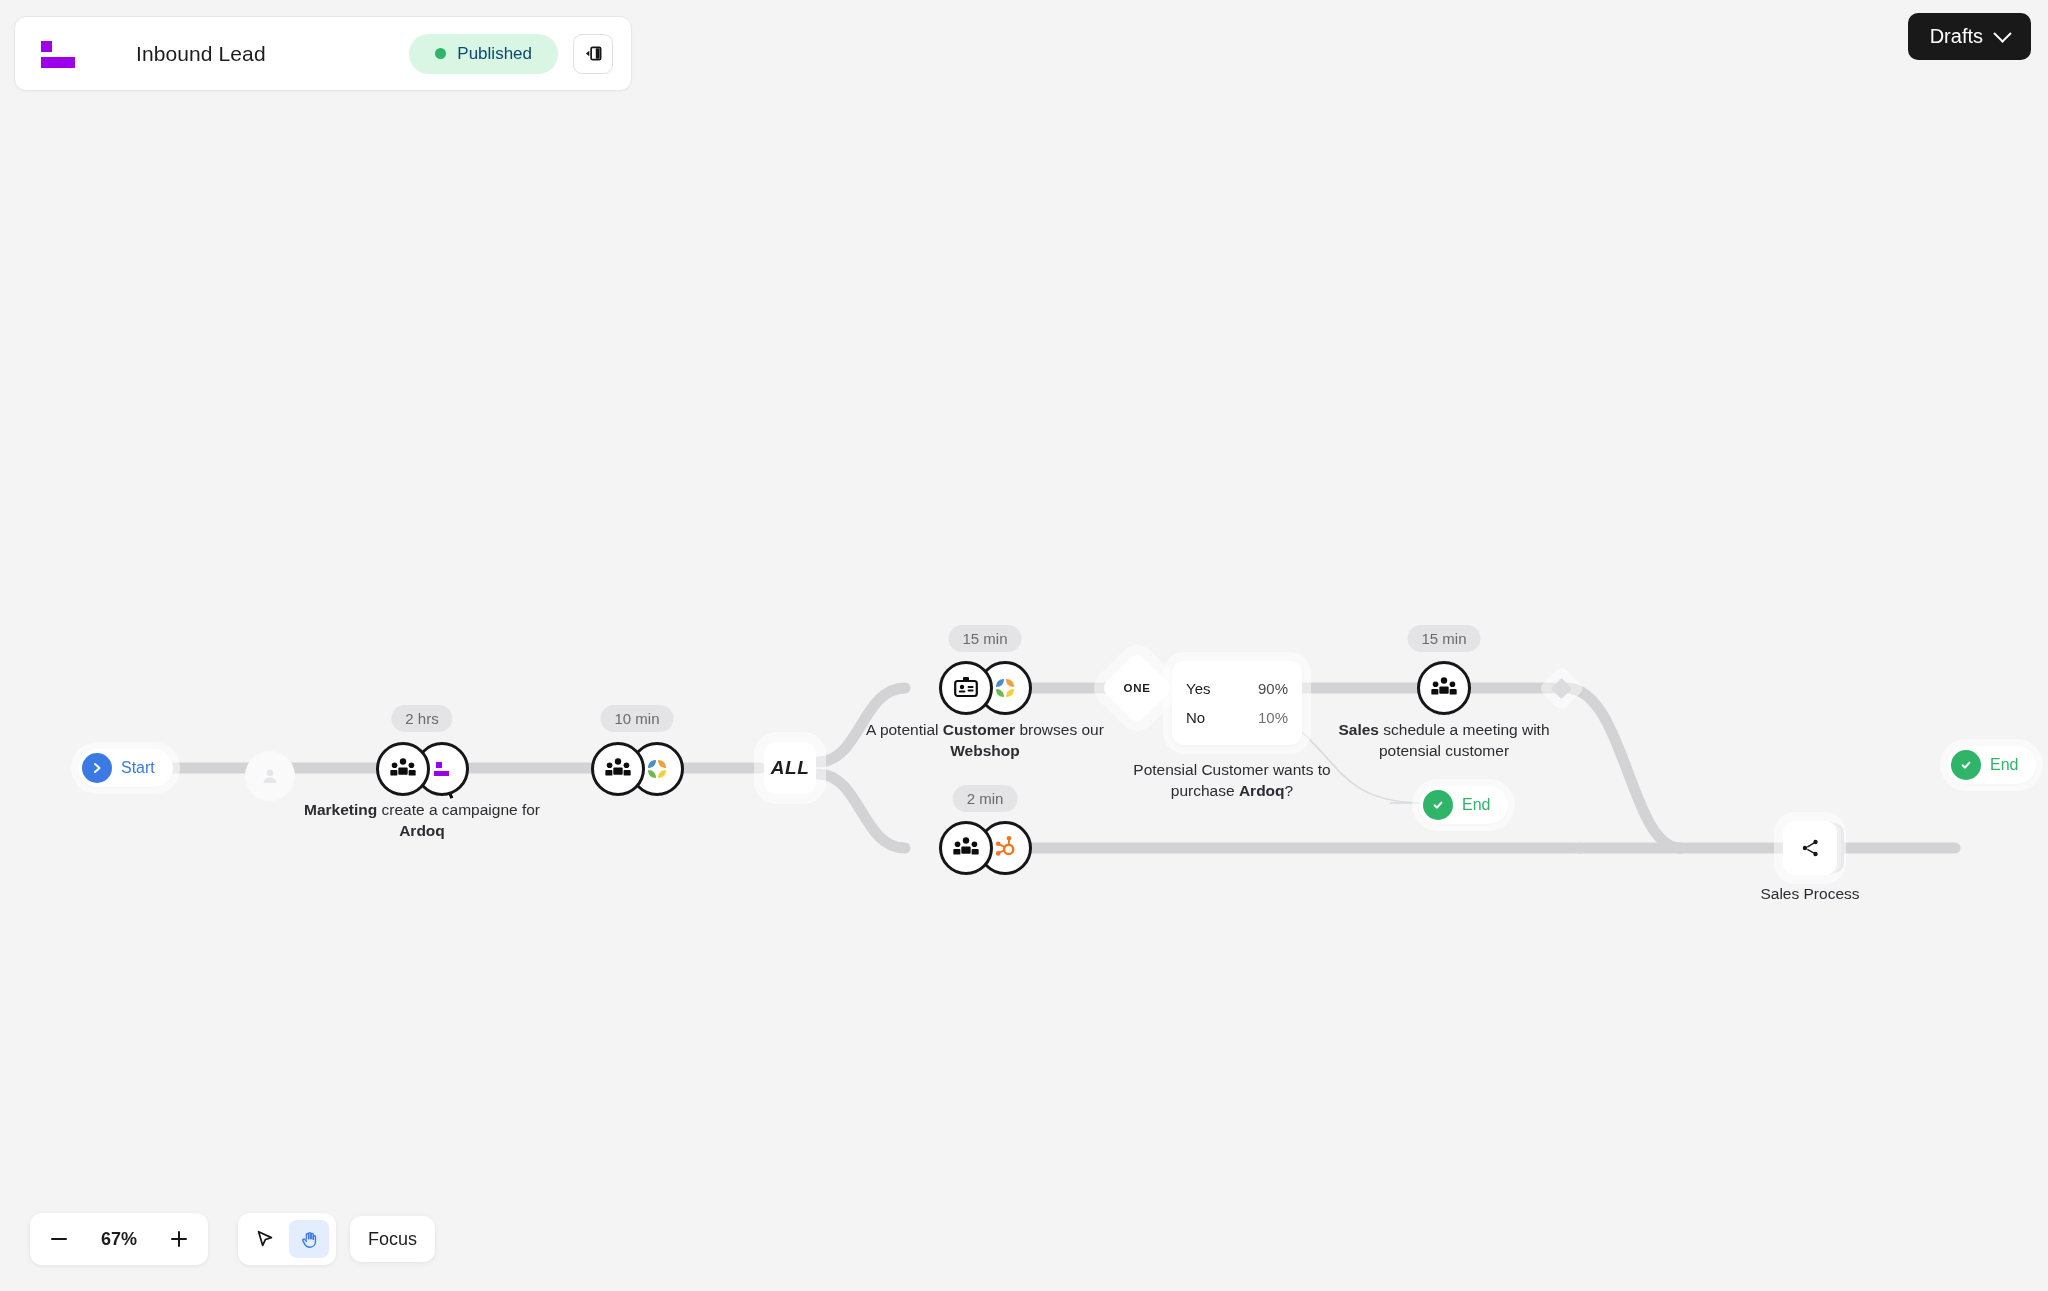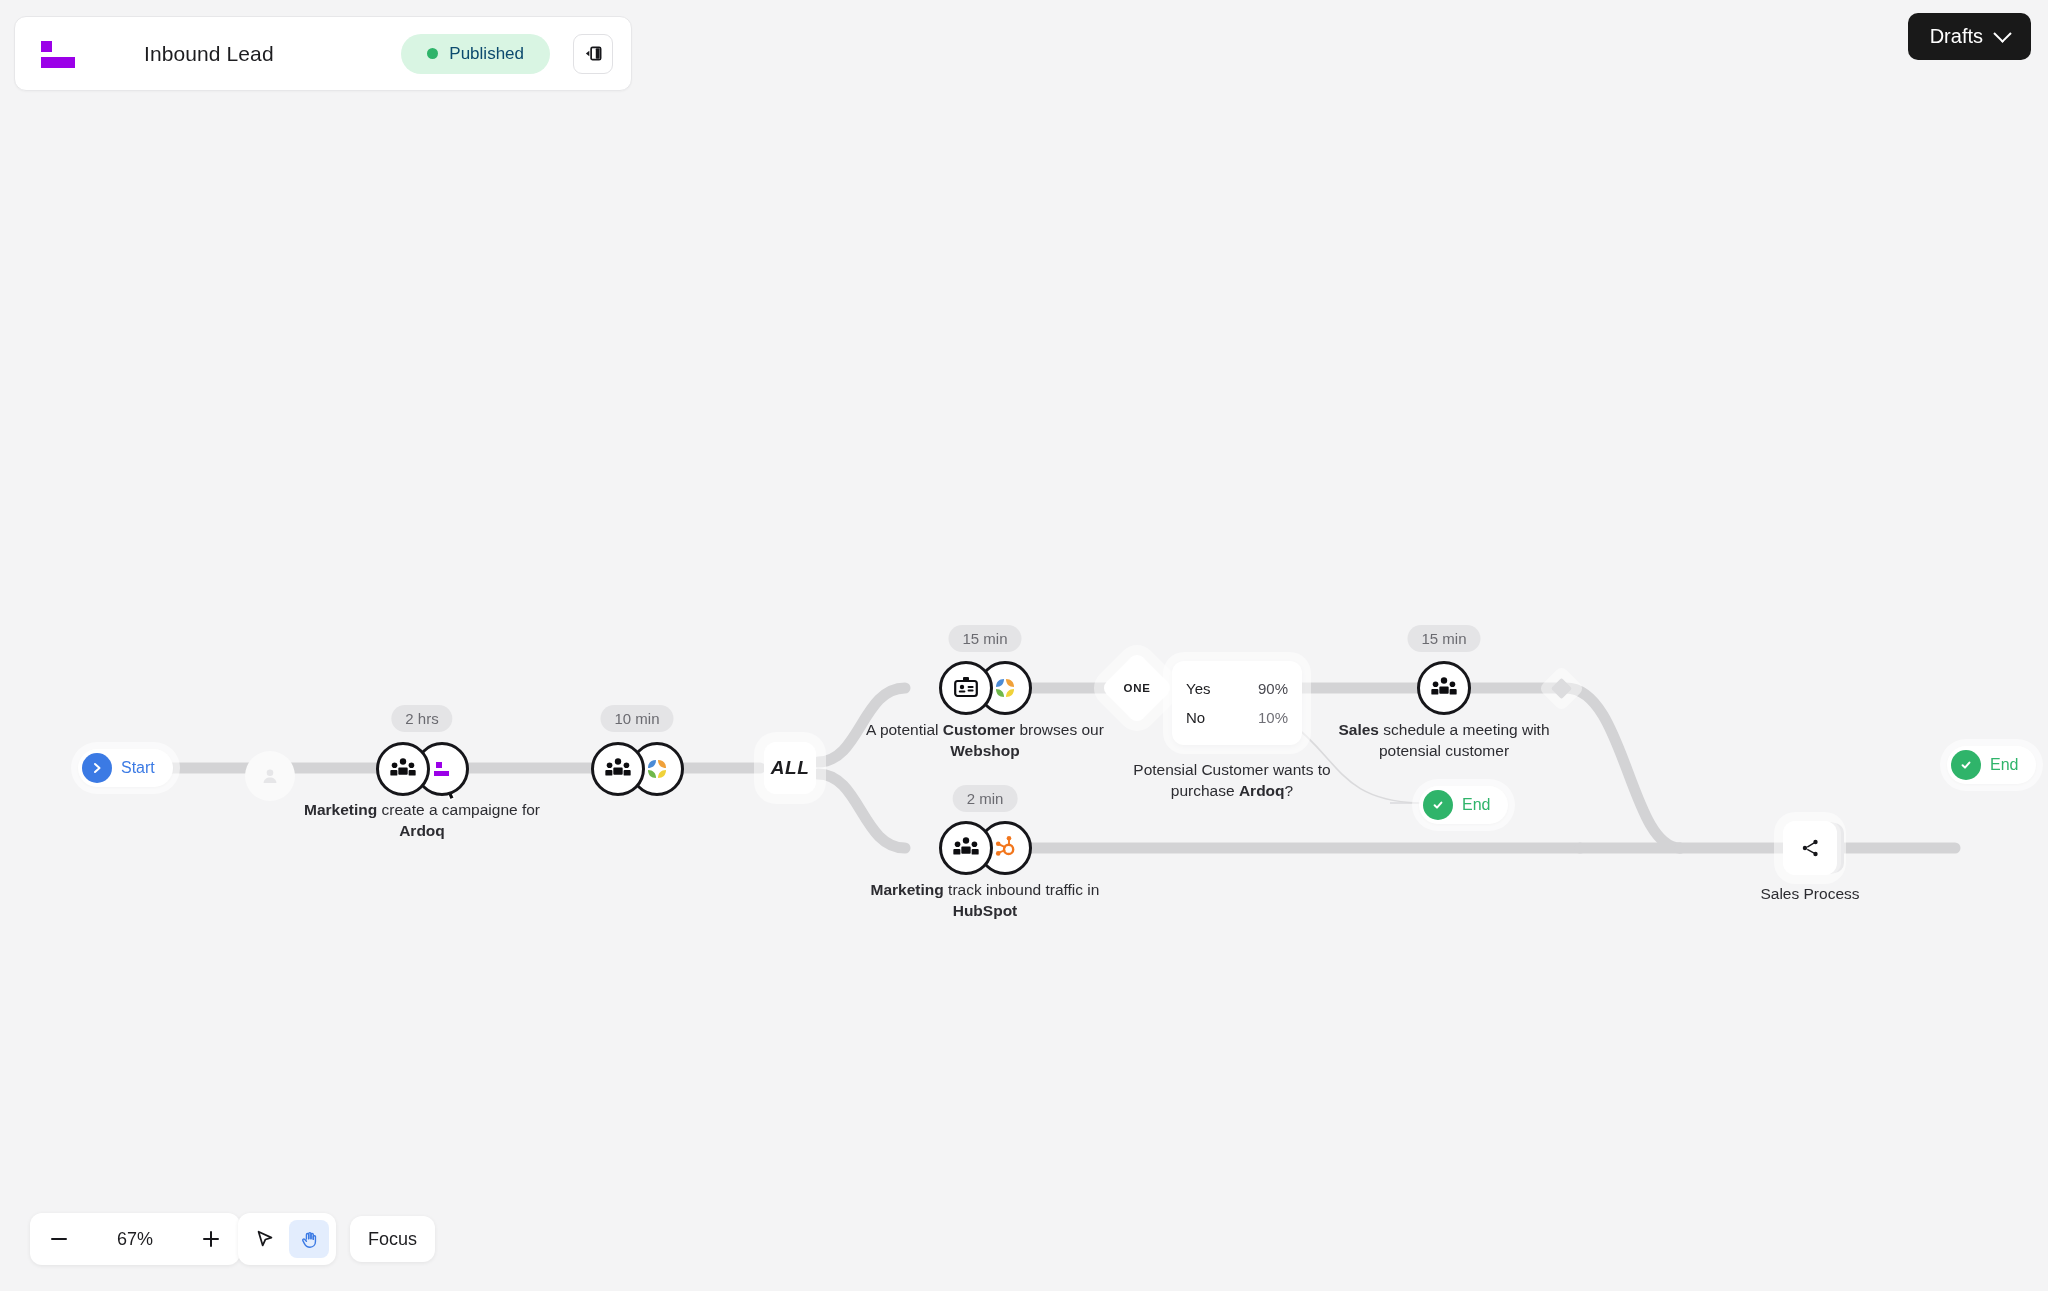--- a/index.html
+++ b/index.html
@@ -14,21 +14,20 @@
   
   .header-card {
     position: absolute; left: 14px; top: 16px;
     width: 618px; height: 75px;
     background: #ffffff;
     border: 1px solid #e7e7e9;
     border-radius: 12px;
     display: flex; align-items: center;
     padding: 0 18px 0 26px;
     box-shadow: 0 1px 2px rgba(0,0,0,0.03);
-    gap: 8px;
   }
   .ardoq-logo { width: 34px; height: 26px; position: relative; flex: 0 0 auto; }
   .ardoq-logo .sq { position: absolute; left: 0; top: 0; width: 11px; height: 11px; background: #9b00e8; }
   .ardoq-logo .bar { position: absolute; left: 0; top: 16px; width: 34px; height: 11px; background: #9b00e8; }
   .header-title {
     margin-left: 61px;
     font-size: 21px; color: #1d1d20; letter-spacing: .1px;
     white-space: nowrap;
   }
   .status-pill {
@@ -155,21 +154,21 @@
     box-shadow: 0 0 0 9px rgba(255,255,255,.45);
   }
 
   
   .tool-group {
     position: absolute; bottom: 26px;
     background: #fff; border-radius: 12px;
     box-shadow: 0 1px 4px rgba(0,0,0,.07);
     display: flex; align-items: center;
   }
-  .zoom-group { left: 30px; height: 52px; padding: 0 6px; gap: 20px; }
+  .zoom-group { left: 30px; height: 52px; padding: 0 6px; gap: 4px; font-weight: bold; }
   .zoom-btn { width: 46px; height: 44px; display: flex; align-items: center; justify-content: center; cursor: pointer; }
   .zoom-val { min-width: 66px; text-align: center; font-size: 18px; color: #1d1d20; }
   .mode-group { left: 238px; height: 52px; padding: 0 7px; gap: 4px; }
   .mode-btn { width: 40px; height: 38px; border-radius: 8px; display: flex; align-items: center; justify-content: center; cursor: pointer; }
   .mode-btn.active { background: #e3edfd; }
   .focus-btn {
     left: 350px; height: 46px; padding: 0 18px; bottom: 29px;
     font-size: 18px; color: #1d1d20; cursor: pointer;
     justify-content: center;
   }
@@ -319,23 +318,20 @@
           <path d="M17 4.5 L17 10.5"></path>
           <path d="M7.2 9.4 L13.6 12.4"></path>
           <path d="M7.2 17.6 L13.2 15"></path>
         </g>
         <circle cx="17" cy="3.2" r="2.3" fill="#f2761c"></circle>
         <circle cx="6.2" cy="8.8" r="2.3" fill="#f2761c"></circle>
         <circle cx="6.2" cy="18.4" r="2.3" fill="#f2761c"></circle>
         <circle cx="16.6" cy="14.4" r="4.6" fill="none" stroke="#f2761c" stroke-width="2.4"></circle>
       </svg>
     </div>
-    <div class="caption" style="left:985px; top:880px;">
-      <b>Marketing</b> track inbound traffic in<br><b>HubSpot</b>
-    </div>
 
     <div class="gw-one" style="left:1111px; top:662px;"></div>
     <div class="gw-one-lbl" style="left:1111px; top:662px;text-align:center;">
       <span>ONE</span>
     </div>
 
     <div class="dec-card" style="left:1172px; top:661px; width:130px;">
       <div class="dec-row primary">
         <span class="k">Yes</span>
         <span class="v">90%</span>

